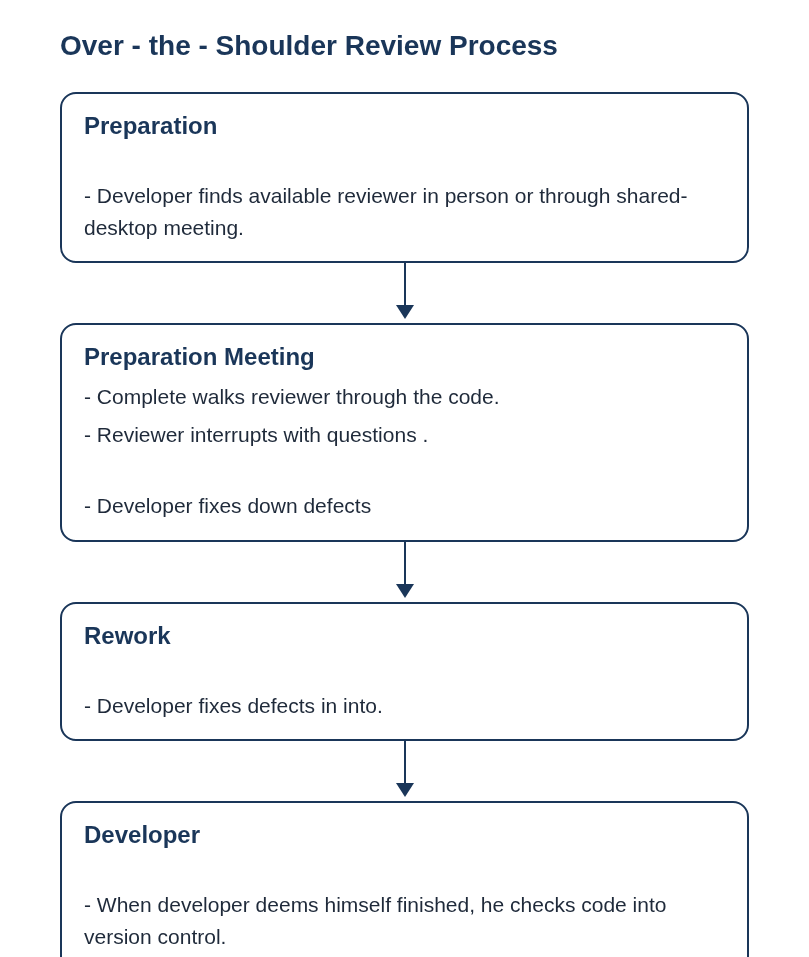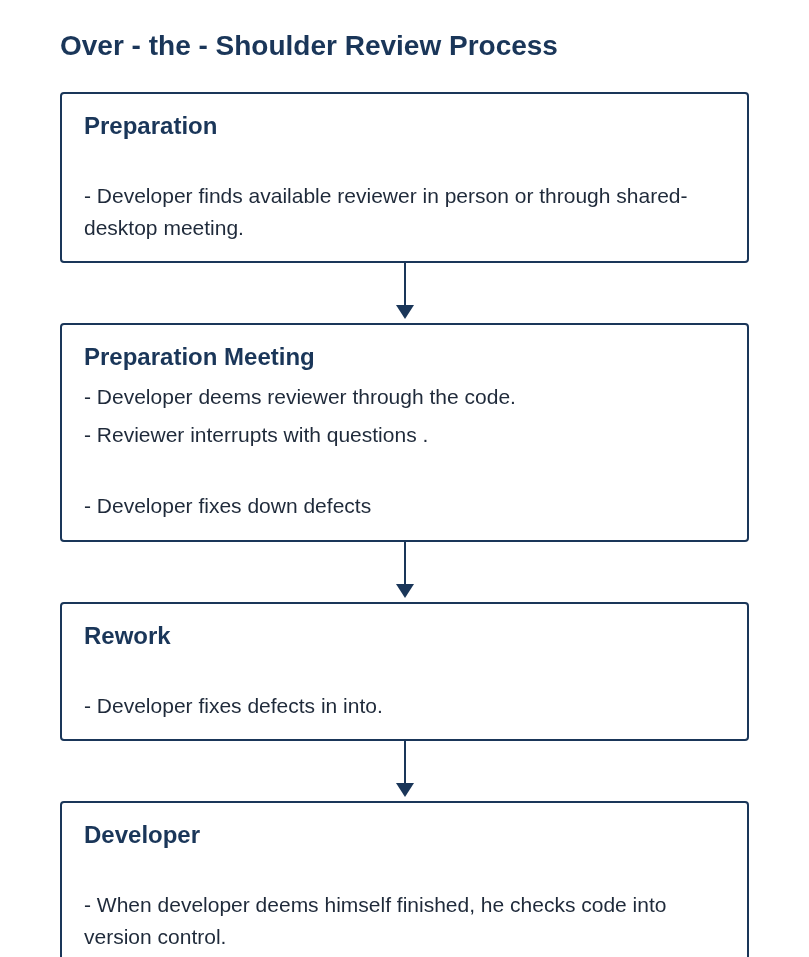--- a/index.html
+++ b/index.html
@@ -17,21 +17,21 @@
       margin-bottom: 30px;
     }
     .flow {
       display: flex;
       flex-direction: column;
       align-items: center;
     }
     .box {
       width: 100%;
       border: 2px solid #1a3659;
-      border-radius: 4px;
+      border-radius: 16px;
       padding: 18px 22px;
       background: #ffffff;
     }
     .box-title {
       color: #1a3659;
       font-size: 24px;
       font-weight: bold;
       margin-bottom: 10px;
     }
     .box-items {
@@ -82,21 +82,21 @@
   </div>
 
   <div class="arrow">
     <div class="arrow-line"></div>
     <div class="arrow-head"></div>
   </div>
 
   <div class="box">
     <div class="box-title">Preparation Meeting</div>
     <div class="box-items">
-      <span class="box-item">- Developer deems reviewer through the code.</span>
+      <span class="box-item">- Complete walks reviewer through the code.</span>
       <span class="box-item">- Reviewer interrupts with questions .</span>
       <span class="box-item">- Developer fixes down defects</span>
     </div>
   </div>
 
   <div class="arrow">
     <div class="arrow-line"></div>
     <div class="arrow-head"></div>
   </div>
 

